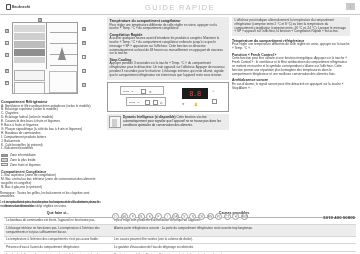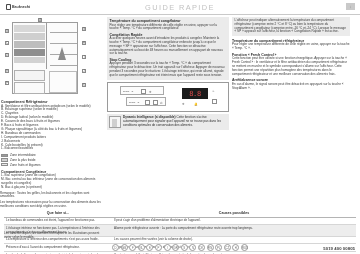--- a/index.html
+++ b/index.html
@@ -3,21 +3,21 @@
 <meta charset="utf-8">
 <style>
   * { box-sizing: border-box; margin: 0; padding: 0; }
   html, body {
     width: 360px; height: 254px;
     background: #ffffff;
     font-family: "Liberation Sans", sans-serif;
     color: #2b2b2b;
     overflow: hidden;
   }
-  .page { position: relative; width: 360px; height: 254px; background:#fff; }
+  .page { position: relative; width: 360px; height: 223px; background:#fff; }
 
   
   .header {
     position: relative; height: 15px;
     border-bottom: 0.6px solid #c9c9c9;
   }
   .logo {
     position: absolute; left: 6px; top: 4px;
     display: flex; align-items: center; gap: 1px;
   }

